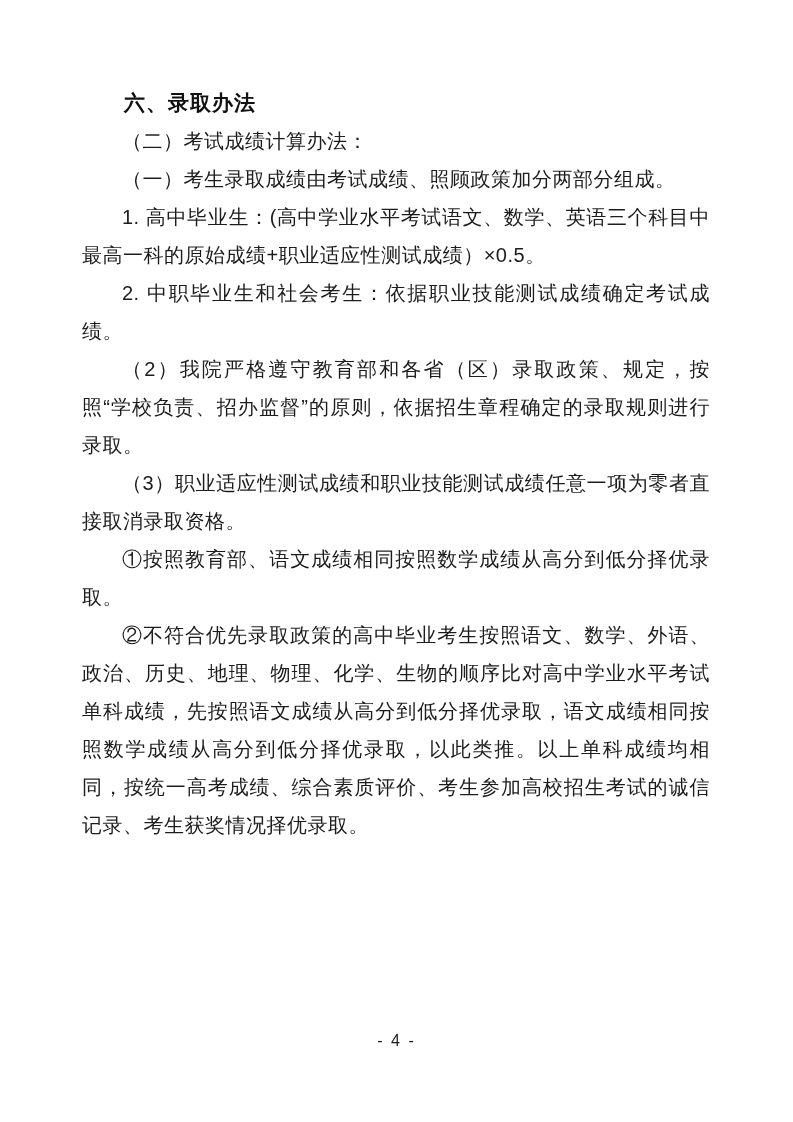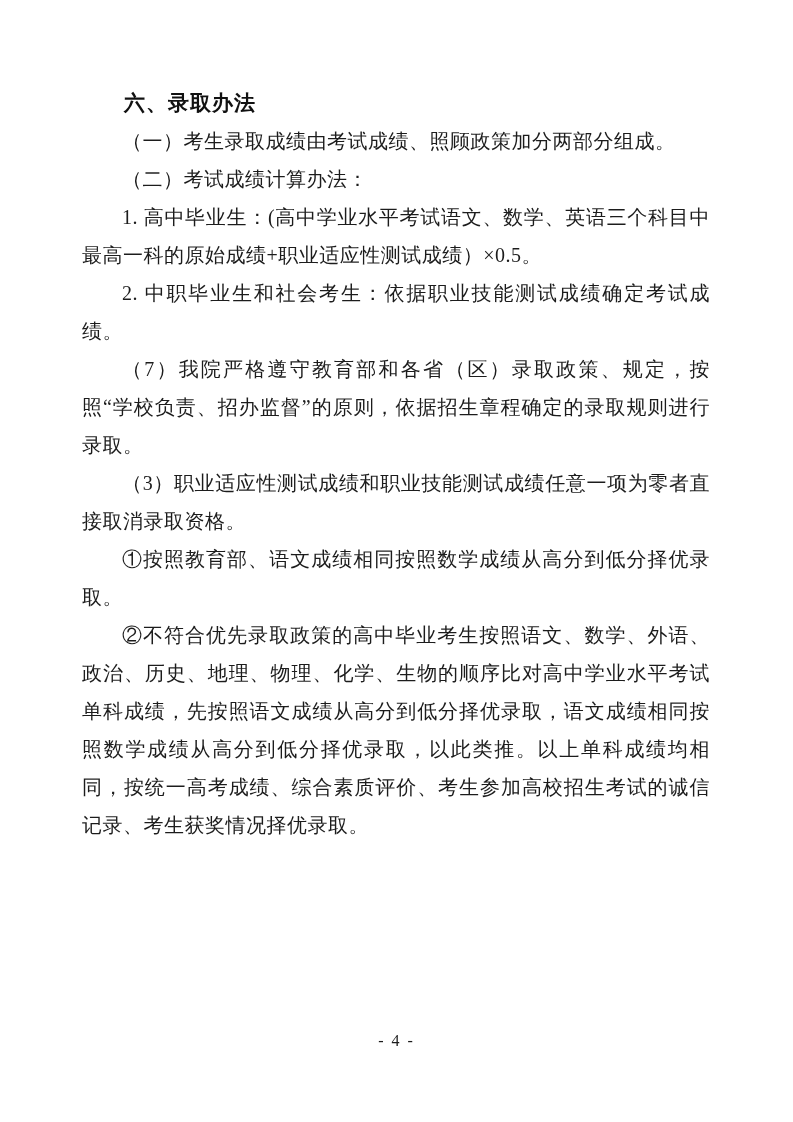--- a/index.html
+++ b/index.html
@@ -7,21 +7,21 @@
     margin: 0;
     padding: 0;
     background: #ffffff;
   }
   .page {
     position: relative;
     width: 793px;
     height: 1122px;
     background: #ffffff;
     overflow: hidden;
-    font-family: Liberation Serif, serif;
+    font-family: Liberation Sans, sans-serif;
     color: #1c1c1c;
   }
   .content {
     position: absolute;
     top: 84px;
     left: 82px;
     right: 83px;
   }
   .heading {
     margin: 0;
@@ -51,24 +51,24 @@
     letter-spacing: 2px;
     color: #1c1c1c;
   }
 </style>
 </head>
 <body>
 
 <div class="page">
   <div class="content">
     <h2 class="heading">六、录取办法</h2>
+    <p class="para">（二）考试成绩计算办法：</p>
     <p class="para">（一）考生录取成绩由考试成绩、照顾政策加分两部分组成。</p>
-    <p class="para">（二）考试成绩计算办法：</p>
     <p class="para">1. 高中毕业生：(高中学业水平考试语文、数学、英语三个科目中最高一科的原始成绩+职业适应性测试成绩）×0.5。</p>
     <p class="para">2. 中职毕业生和社会考生：依据职业技能测试成绩确定考试成绩。</p>
-    <p class="para">（7）我院严格遵守教育部和各省（区）录取政策、规定，按照“学校负责、招办监督”的原则，依据招生章程确定的录取规则进行录取。</p>
+    <p class="para">（2）我院严格遵守教育部和各省（区）录取政策、规定，按照“学校负责、招办监督”的原则，依据招生章程确定的录取规则进行录取。</p>
     <p class="para">（3）职业适应性测试成绩和职业技能测试成绩任意一项为零者直接取消录取资格。</p>
     <p class="para">①按照教育部、语文成绩相同按照数学成绩从高分到低分择优录取。</p>
     <p class="para">②不符合优先录取政策的高中毕业考生按照语文、数学、外语、政治、历史、地理、物理、化学、生物的顺序比对高中学业水平考试单科成绩，先按照语文成绩从高分到低分择优录取，语文成绩相同按照数学成绩从高分到低分择优录取，以此类推。以上单科成绩均相同，按统一高考成绩、综合素质评价、考生参加高校招生考试的诚信记录、考生获奖情况择优录取。</p>
 
   </div>
   <div class="footer">- 4 -</div>
 </div>
 
 </body></html>

